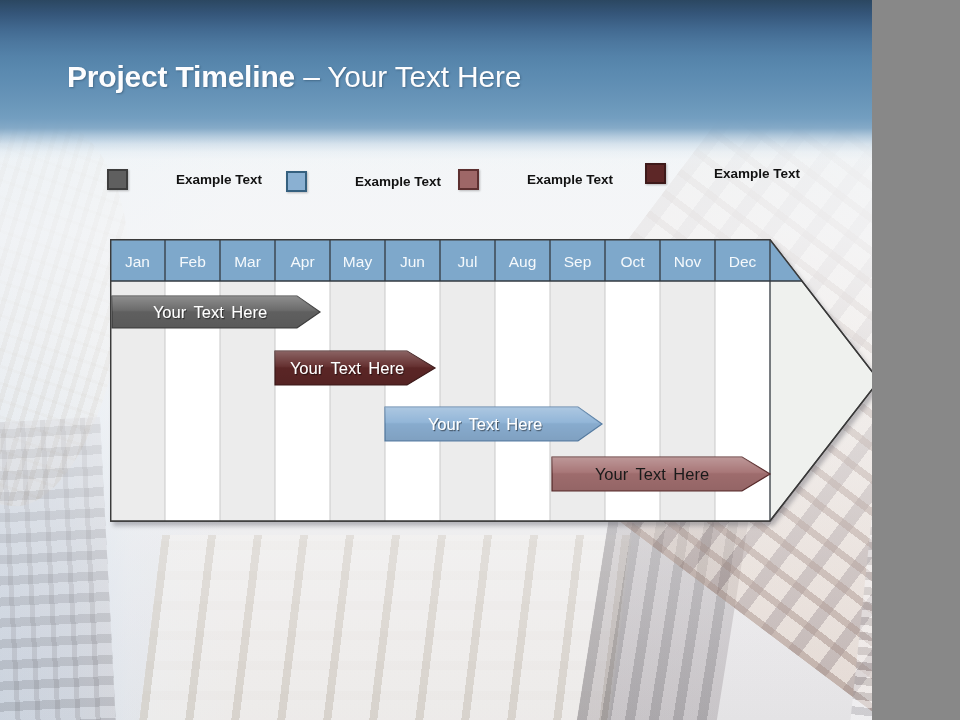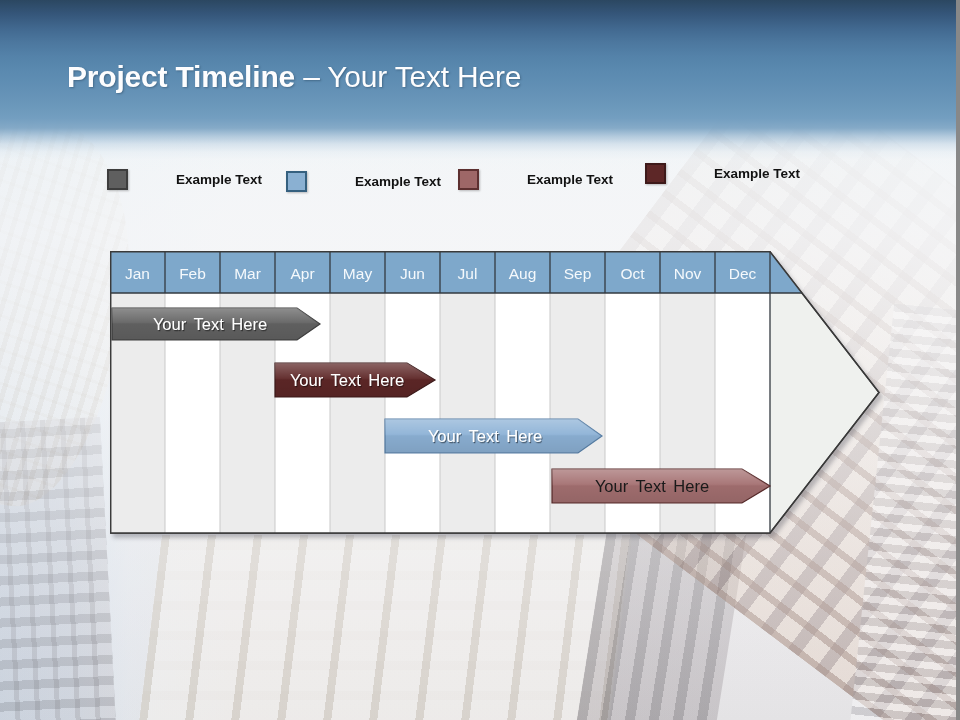--- a/index.html
+++ b/index.html
@@ -1,17 +1,17 @@
 <!DOCTYPE html>
 <html><head>
 <meta charset="utf-8">
 <style>
   html,body{margin:0;padding:0;background:#888;}
   .slide{
-    position:relative;width:956px;height:720px;overflow:hidden;
+    position:relative;width:872px;height:720px;overflow:hidden;
     font-family:"Liberation Sans",sans-serif;
     background:
       linear-gradient(90deg, rgba(205,222,238,0.85) 0px, rgba(209,225,240,0.7) 70px, rgba(222,233,243,0.4) 130px, rgba(255,255,255,0) 230px),
       linear-gradient(180deg, #eef1f4 0%, #f3f4f5 35%, #f0f1f2 60%, #e9e8ea 85%, #e3e2e4 100%);
   }
   .bldg{position:absolute;z-index:1;}
   .bldg-left-glass{
     left:-46px;top:118px;width:170px;height:390px;transform:rotate(7deg);
     border-radius:30% 62% 55% 40% / 20% 45% 60% 30%;
     background:
@@ -71,21 +71,21 @@
     position:absolute;z-index:5;left:67px;top:60px;
     color:#fdfdfe;font-size:30px;letter-spacing:-0.2px;white-space:nowrap;
     text-shadow:1px 1px 2px rgba(20,40,60,0.35);
   }
   .title .b{font-weight:bold;}
   .title .r{font-weight:normal;}
   .legend{position:absolute;z-index:5;left:0;top:0;width:960px;height:0;}
   .legend-item{position:absolute;display:flex;align-items:center;gap:20px;}
   .swatch{width:17px;height:17px;border:2px solid #333;box-shadow:1px 1px 2px rgba(0,0,0,0.25);}
   .legend-label{font-size:13.5px;font-weight:bold;color:#121212;white-space:nowrap;padding-left:28px;}
-  .timeline-wrap{position:absolute;z-index:5;left:110px;top:251px;width:770px;height:283px;}
+  .timeline-wrap{position:absolute;z-index:5;left:110px;top:239px;width:770px;height:283px;}
   .timeline-wrap svg{filter:drop-shadow(3px 4px 2px rgba(90,90,100,0.38));display:block;}
   svg text{font-family:"Liberation Sans",sans-serif;}
 </style>
 </head>
 <body>
 
 <div class="slide">
 
   <div>
     <div class="bldg bldg-left-glass"></div>

